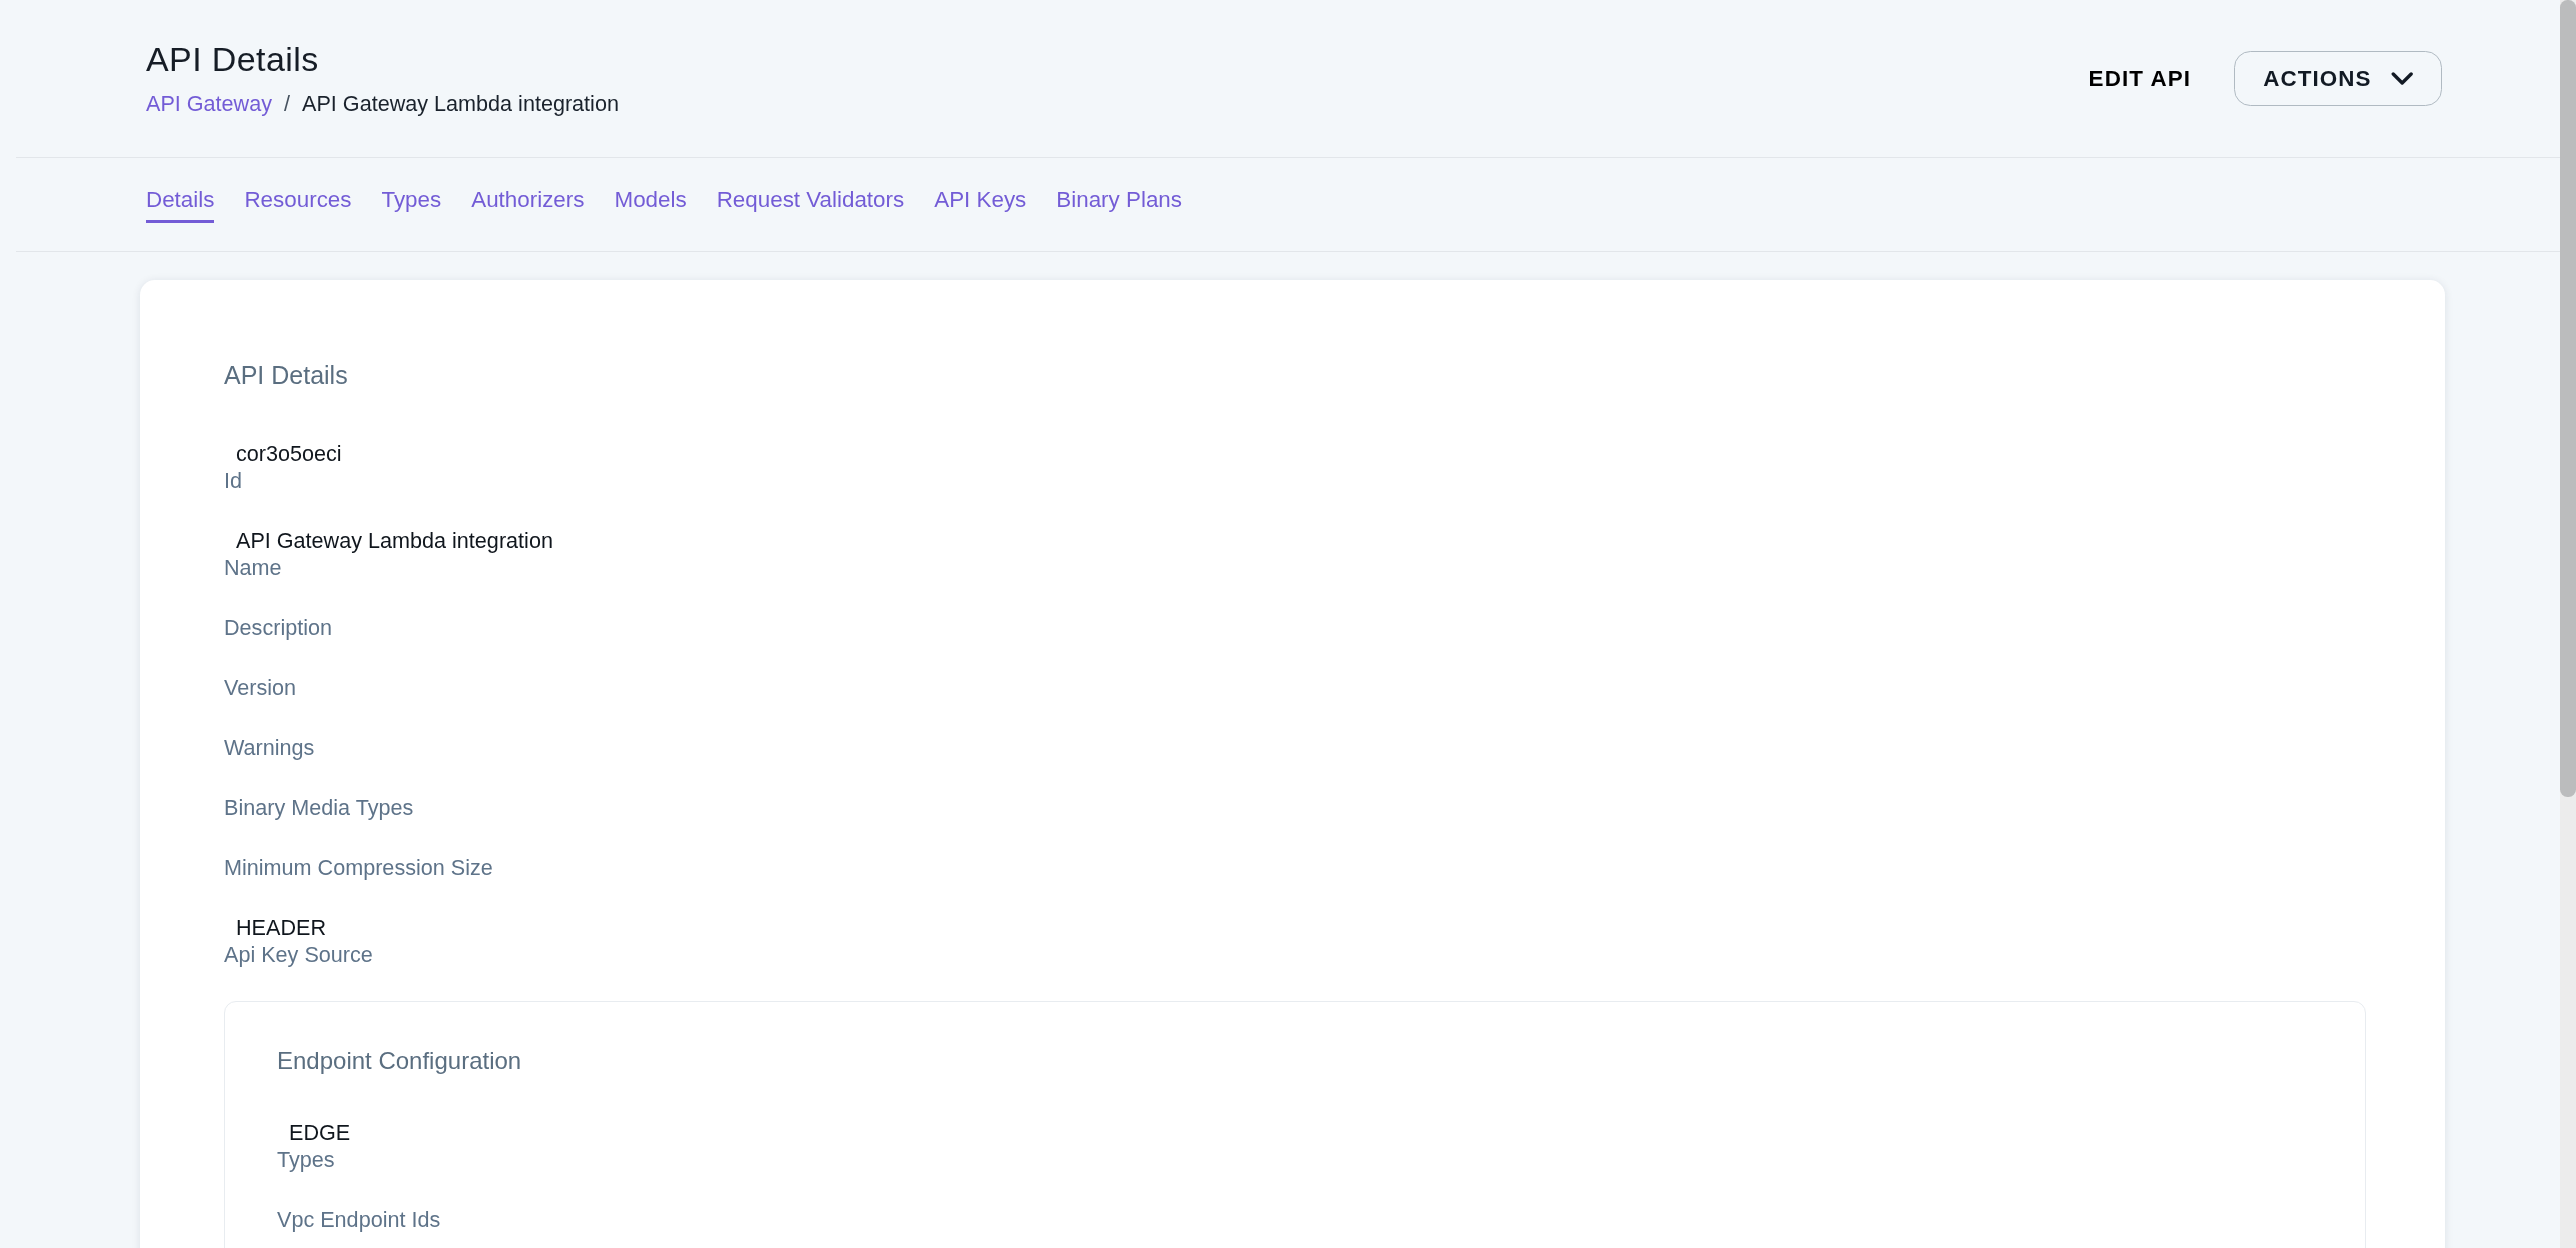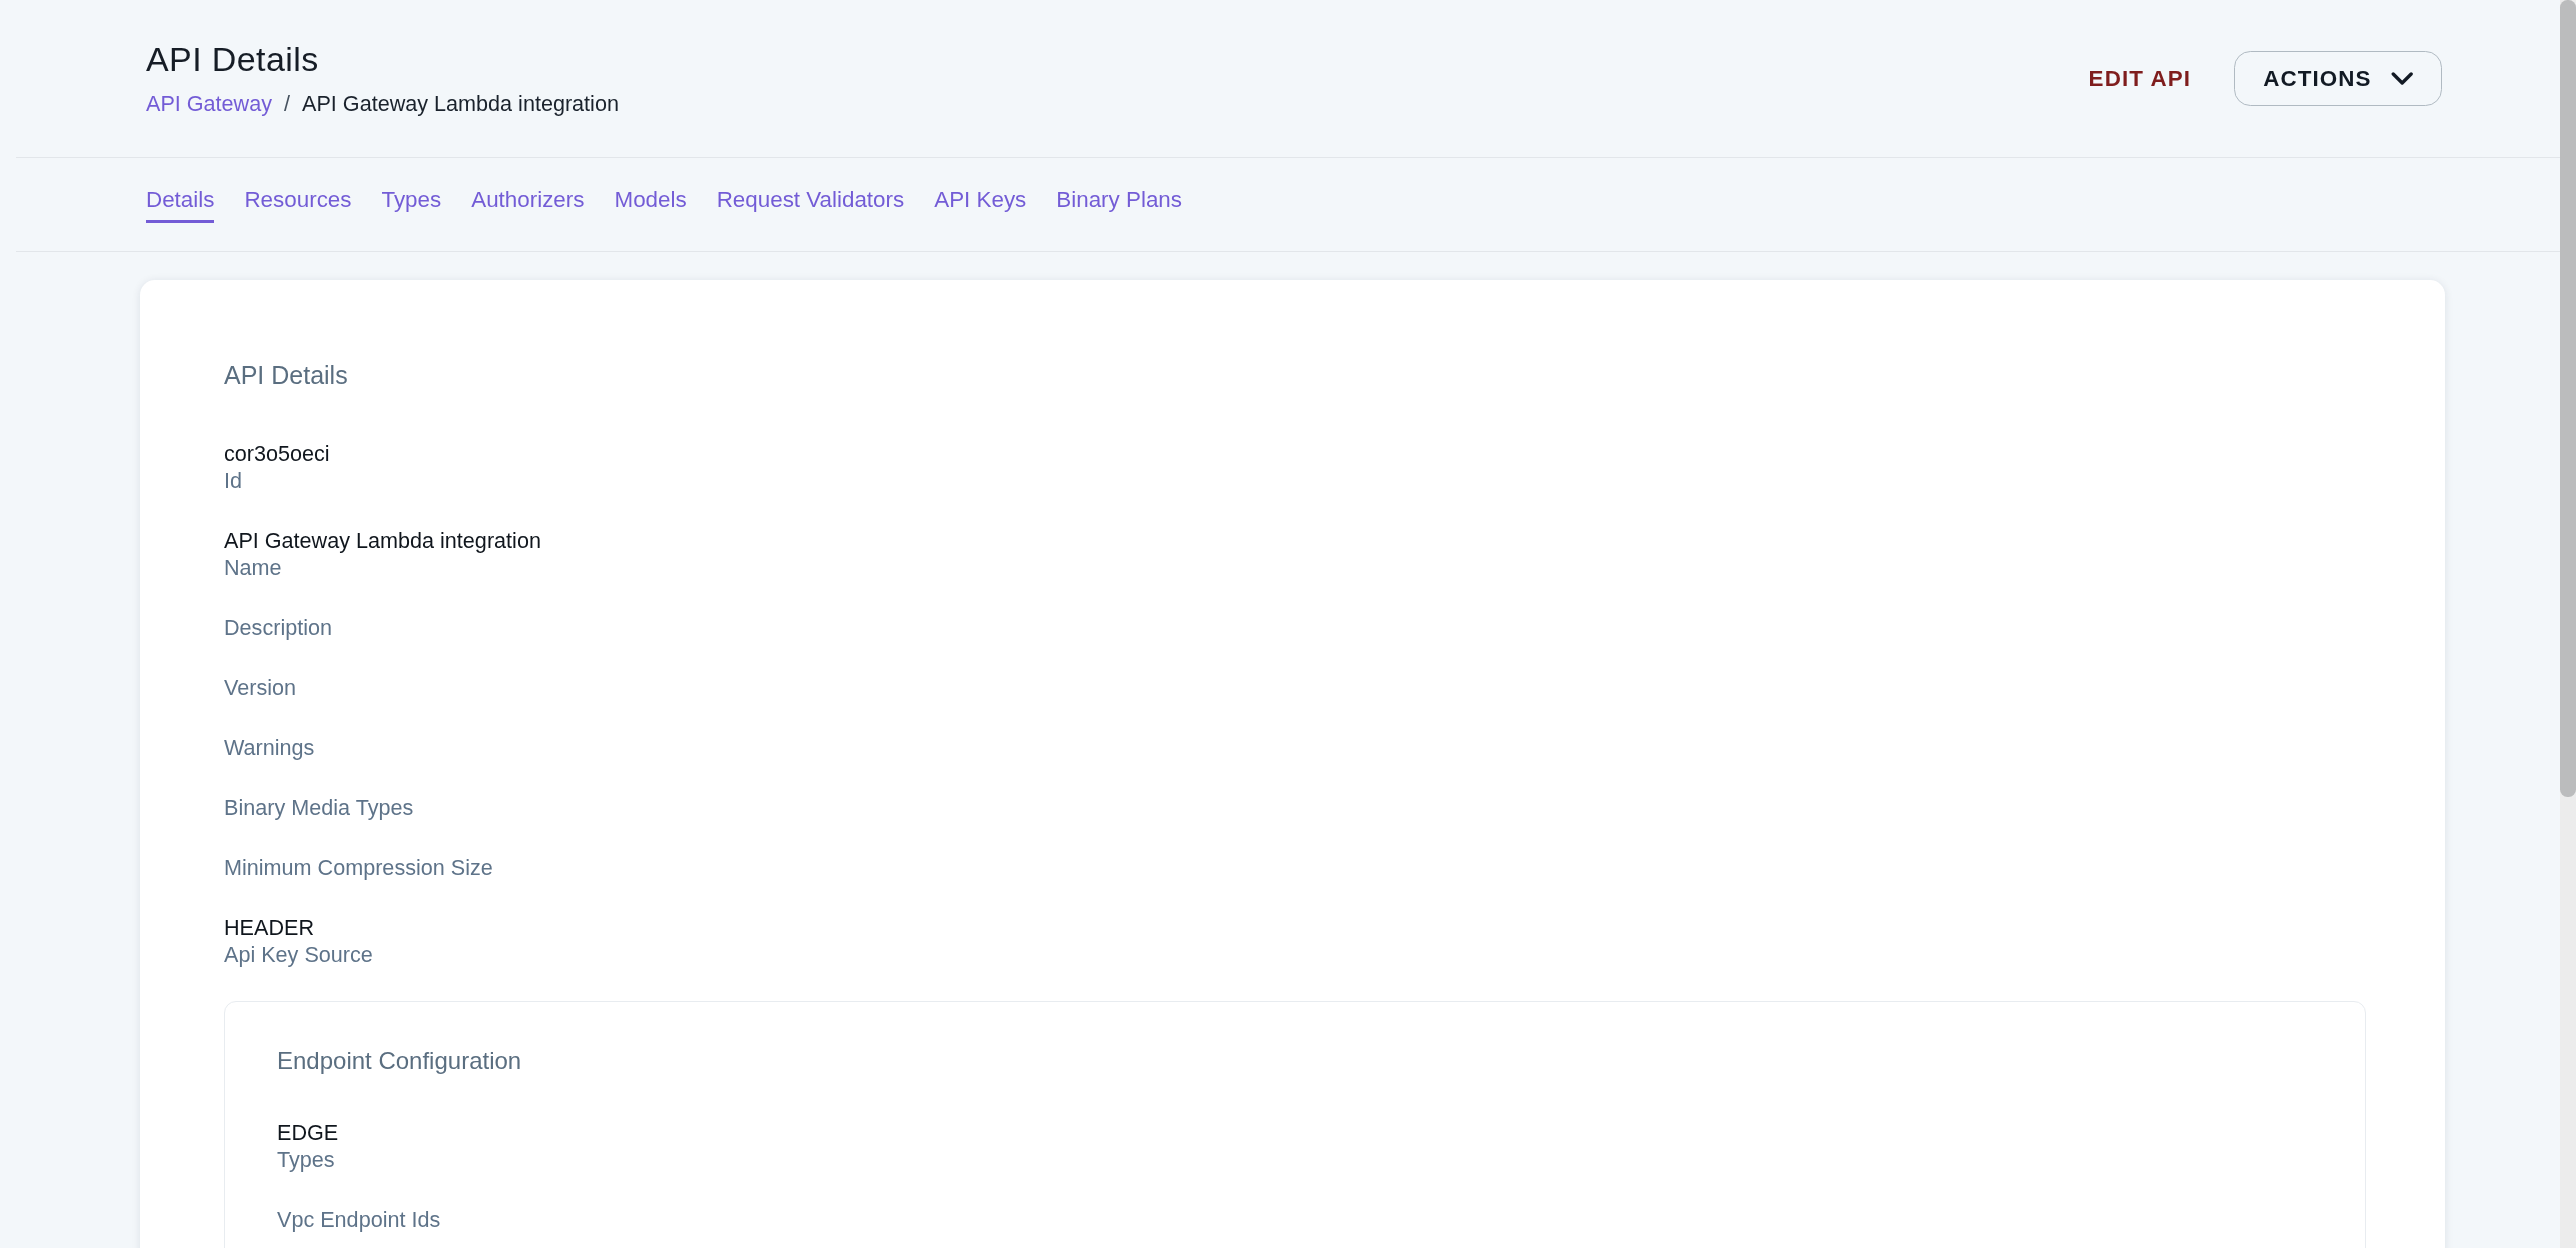--- a/index.html
+++ b/index.html
@@ -35,21 +35,21 @@
   .breadcrumb { display:flex; align-items:center; gap:12px; font-size:21.6px; line-height:28px; }
   .breadcrumb .crumb-link { color:#735cd6; text-decoration:none; cursor:pointer; }
   .breadcrumb .crumb-sep { color:#46525f; }
   .breadcrumb .crumb-current { color:#1a222c; }
 
   .header-actions { display:flex; align-items:center; gap:43px; }
   .btn-text {
     background:none; border:none; cursor:pointer;
     font-family:"Liberation Sans", sans-serif;
     font-size:22.4px; font-weight:700; letter-spacing:1.1px;
-    color:#7f1d1d;
+    color:#000000;
   }
   .btn-outline {
     display:flex; align-items:center; gap:19px;
     background:transparent;
     border:1.5px solid #b0bac2;
     border-radius:16.4px;
     height:55px;
     padding:0 28px;
     cursor:pointer;
     font-family:"Liberation Sans", sans-serif;
@@ -89,21 +89,21 @@
     padding:79px 84px;
   }
   .section-title {
     font-size:25px;
     line-height:33px;
     font-weight:400;
     color:#5a6e80;
     margin-bottom:48px;
   }
   .field { margin-bottom:33px; }
-  .field-value { font-size:21.6px; line-height:27px; color:#10161d; }
+  .field-value { font-size:21.6px; line-height:27px; color:#10161d;margin-left:12px; }
   .field-value:empty { display:none; }
   .field-label { font-size:21.6px; line-height:27px; color:#5e7389; }
 
   
   .sub-card {
     margin-top:33px;
     width:2142px;
     height:388px; 
     background:#ffffff;
     border:1.5px solid #e8ecf0;

